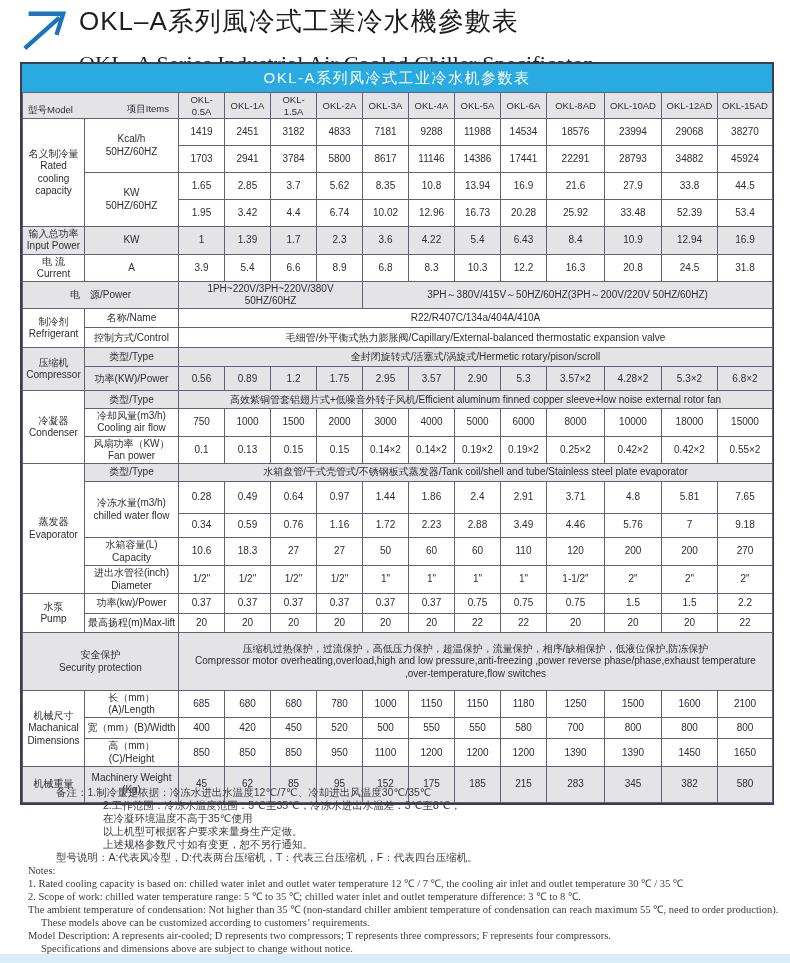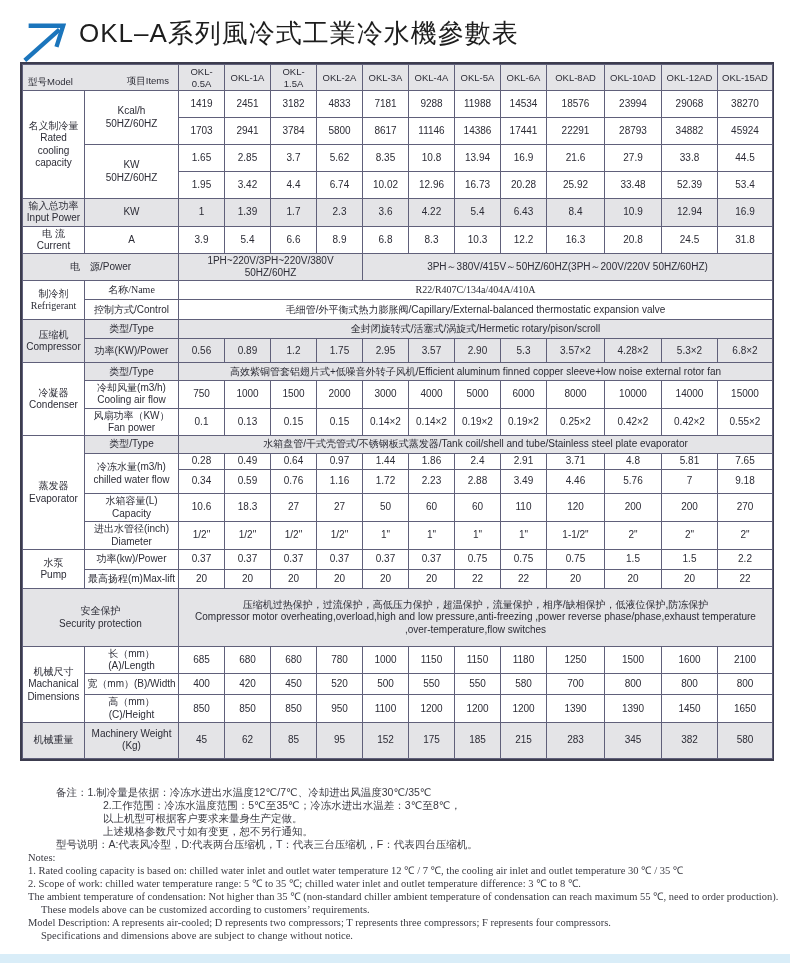--- a/index.html
+++ b/index.html
@@ -2,21 +2,21 @@
 <html><head>
 <meta charset="utf-8">
 <style>
   html,body { margin:0; padding:0; }
   body {
     width:790px; height:963px; position:relative; overflow:hidden;
     background:#ffffff; color:#2c2c36;
     font-family:"Liberation Sans","DejaVu Sans",sans-serif;
   }
   
-  .doc-header { display:flex; align-items:flex-start; padding:19px 0 0 16px; }
+  .doc-header { display:flex; align-items:flex-start; padding:7px 0 0 16px; }
   .arrow-box { width:56px; height:48px; margin-right:7px; flex:0 0 auto; }
   .titles { padding-top:0; }
   .title-cn { font-size:26px; font-weight:500; color:#1d1d1d; letter-spacing:1px; line-height:1.1; }
   .title-en { font-size:22px; font-weight:400; color:#1d1d1d; margin-top:15px; letter-spacing:0.2px;font-family:Liberation Serif, serif; }
 
   
   .tablewrap { position:absolute; left:20px; top:62px; width:750px; border:2px solid #3c3c4e; background:#fff; }
   .caption { height:28px; line-height:28px; text-align:center; color:#fff; font-size:15px; letter-spacing:1.5px; font-weight:500; }
   table.spec { border-collapse:collapse; table-layout:fixed; width:100%; }
   table.spec td {
@@ -59,20 +59,21 @@
       <polyline points="13,7 49,7 42,29" fill="none" stroke="#1b75bc" stroke-width="4.5"></polyline>
     </svg>
   </div>
   <div class="titles">
     <div class="title-cn">OKL–A系列風冷式工業冷水機參數表</div>
     <div class="title-en">OKL–A Series Industrial Air Cooled Chiller Specificaton</div>
   </div>
 </div>
 
 <div class="tablewrap">
+  <div class="caption" style="background: rgb(41, 171, 226);">OKL-A系列风冷式工业冷水机参数表</div>
   <table class="spec">
     <colgroup>
       <col style="width:62px">
         <col style="width:94px">
       <col style="width:46px">
         <col style="width:46px">
         <col style="width:46px">
         <col style="width:46px">
       <col style="width:46px">
         <col style="width:46px">
@@ -195,21 +196,21 @@
           <td>16.3</td>
           <td>20.8</td>
           <td>24.5</td>
           <td>31.8</td>
         </tr>
         <tr class="g" style="height: 20px;">
           <td colspan="2" class="lab">电　源/Power</td>
           <td colspan="4">1PH~220V/3PH~220V/380V 50HZ/60HZ</td>
           <td colspan="8">3PH～380V/415V～50HZ/60HZ(3PH～200V/220V  50HZ/60HZ)</td>
         </tr>
-        <tr style="height: 19px; font-family: Liberation Serif, serif;">
+        <tr style="height: 19px;">
           <td rowspan="2" class="lab">制冷剂
 Refrigerant</td>
           <td class="lab">名称/Name</td>
           <td colspan="12">R22/R407C/134a/404A/410A</td>
         </tr>
         <tr style="height: 20px;">
           <td class="lab">控制方式/Control</td>
           <td colspan="12">毛细管/外平衡式热力膨胀阀/Capillary/External-balanced thermostatic expansion valve</td>
         </tr>
         <tr class="g" style="height: 19px;">
@@ -245,21 +246,21 @@
           <td>750</td>
           <td>1000</td>
           <td>1500</td>
           <td>2000</td>
           <td>3000</td>
           <td>4000</td>
           <td>5000</td>
           <td>6000</td>
           <td>8000</td>
           <td>10000</td>
-          <td>14000</td>
+          <td>18000</td>
           <td>15000</td>
         </tr>
         <tr style="height: 27px;">
           <td class="lab">风扇功率（KW）
 Fan power</td>
           <td>0.1</td>
           <td>0.13</td>
           <td>0.15</td>
           <td>0.15</td>
           <td>0.14×2</td>
@@ -270,21 +271,21 @@
           <td>0.42×2</td>
           <td>0.42×2</td>
           <td>0.55×2</td>
         </tr>
         <tr style="height: 18px;">
           <td rowspan="5" class="lab">蒸发器
 Evaporator</td>
           <td class="lab g">类型/Type</td>
           <td colspan="12" class="g">水箱盘管/干式壳管式/不锈钢板式蒸发器/Tank coil/shell and tube/Stainless steel plate evaporator</td>
         </tr>
-        <tr style="height: 16px;">
+        <tr style="height: 32px;">
           <td rowspan="2" class="lab">冷冻水量(m3/h)
 chilled water flow</td>
           <td>0.28</td>
           <td>0.49</td>
           <td>0.64</td>
           <td>0.97</td>
           <td>1.44</td>
           <td>1.86</td>
           <td>2.4</td>
           <td>2.91</td>
@@ -443,20 +444,21 @@
           <td>580</td>
         </tr>
       </tbody>
   </table>
 </div>
 
 <div class="notes">
   <div class="notes-cn">
       <div class="note-line">备注：1.制冷量是依据：冷冻水进出水温度12℃/7℃、冷却进出风温度30℃/35℃</div>
       <div class="note-line ind">2.工作范围：冷冻水温度范围：5℃至35℃；冷冻水进出水温差：3℃至8℃，</div>
+      <div class="note-line ind">在冷凝环境温度不高于35℃使用</div>
       <div class="note-line ind">以上机型可根据客户要求来量身生产定做。</div>
       <div class="note-line ind">上述规格参数尺寸如有变更，恕不另行通知。</div>
       <div class="note-line">型号说明：A:代表风冷型，D:代表两台压缩机，T：代表三台压缩机，F：代表四台压缩机。</div>
     </div>
   <div class="notes-en">
       <div class="note-line">Notes:</div>
       <div class="note-line">1. Rated cooling capacity is based on: chilled water inlet and outlet water temperature 12 ℃ / 7 ℃, the cooling air inlet and outlet temperature 30 ℃ / 35 ℃</div>
       <div class="note-line">2. Scope of work: chilled water temperature range: 5 ℃ to 35 ℃; chilled water inlet and outlet temperature difference: 3 ℃ to 8 ℃.</div>
       <div class="note-line">The ambient temperature of condensation: Not higher than 35 ℃ (non-standard chiller ambient temperature of condensation can reach maximum 55 ℃, need to order production).</div>
       <div class="note-line ind">These models above can be customized according to customers’  requirements.</div>

